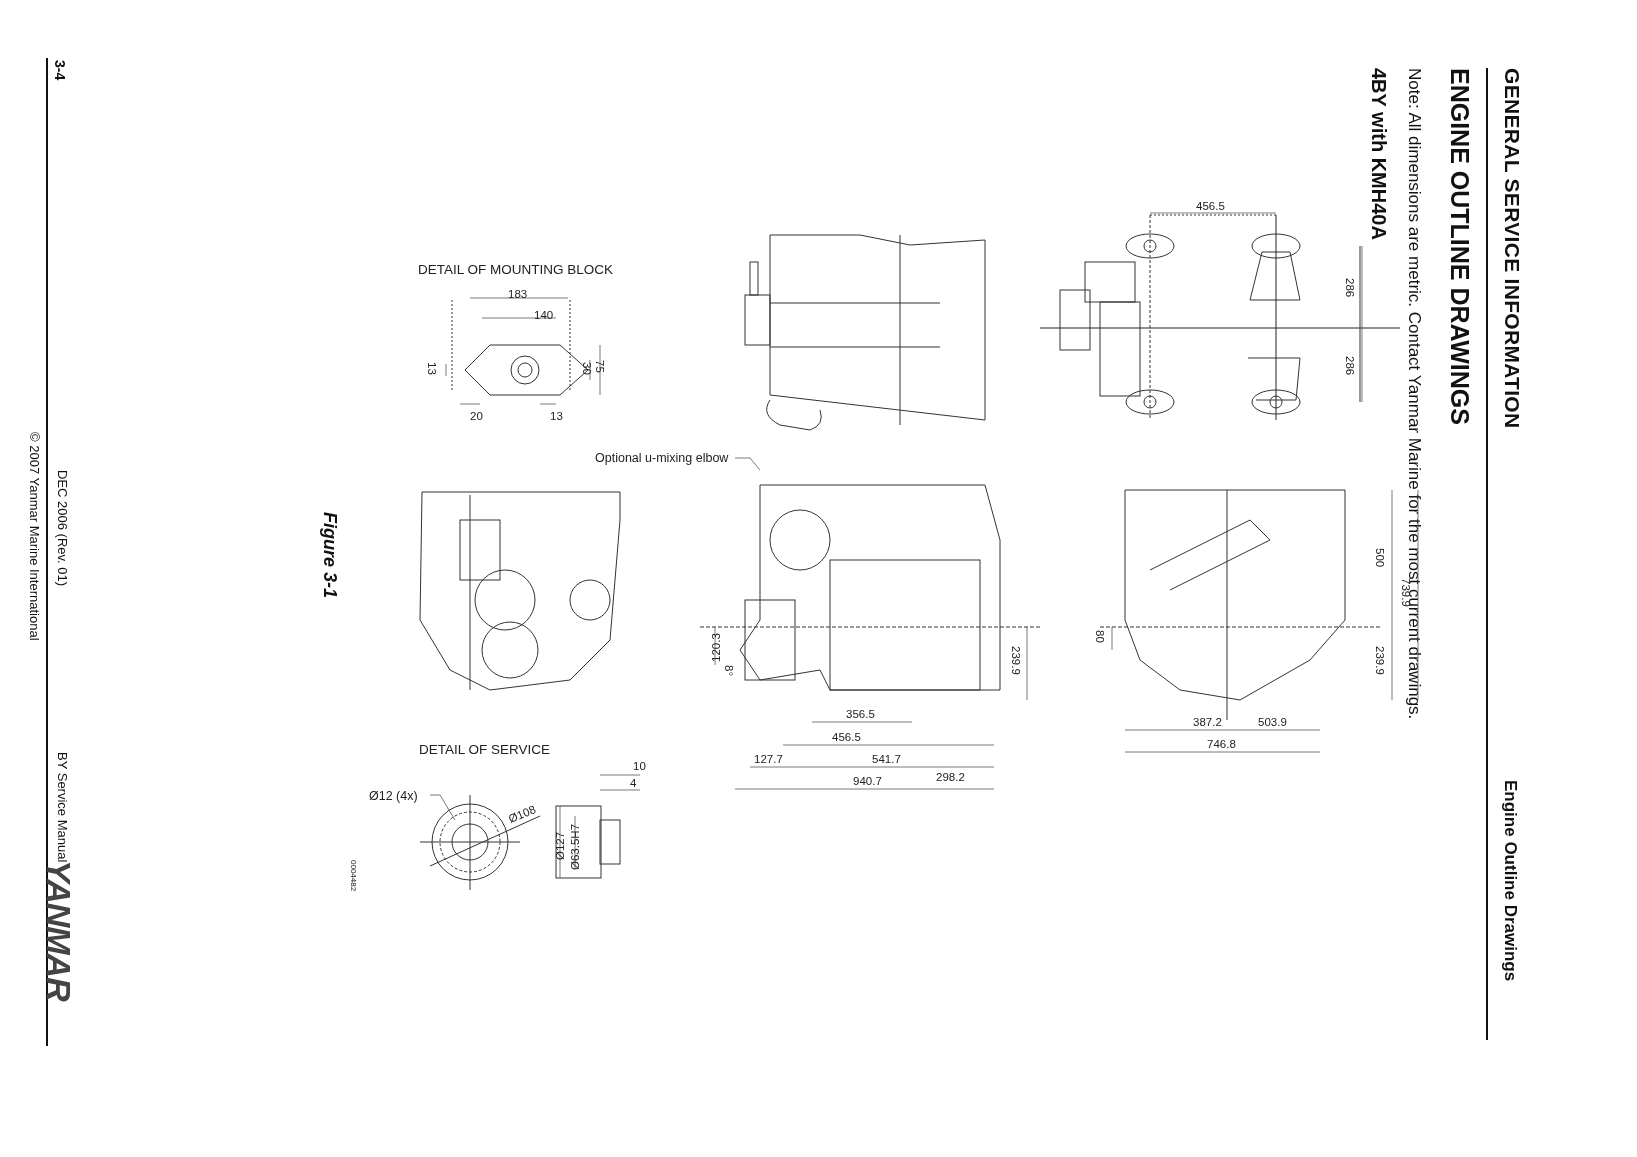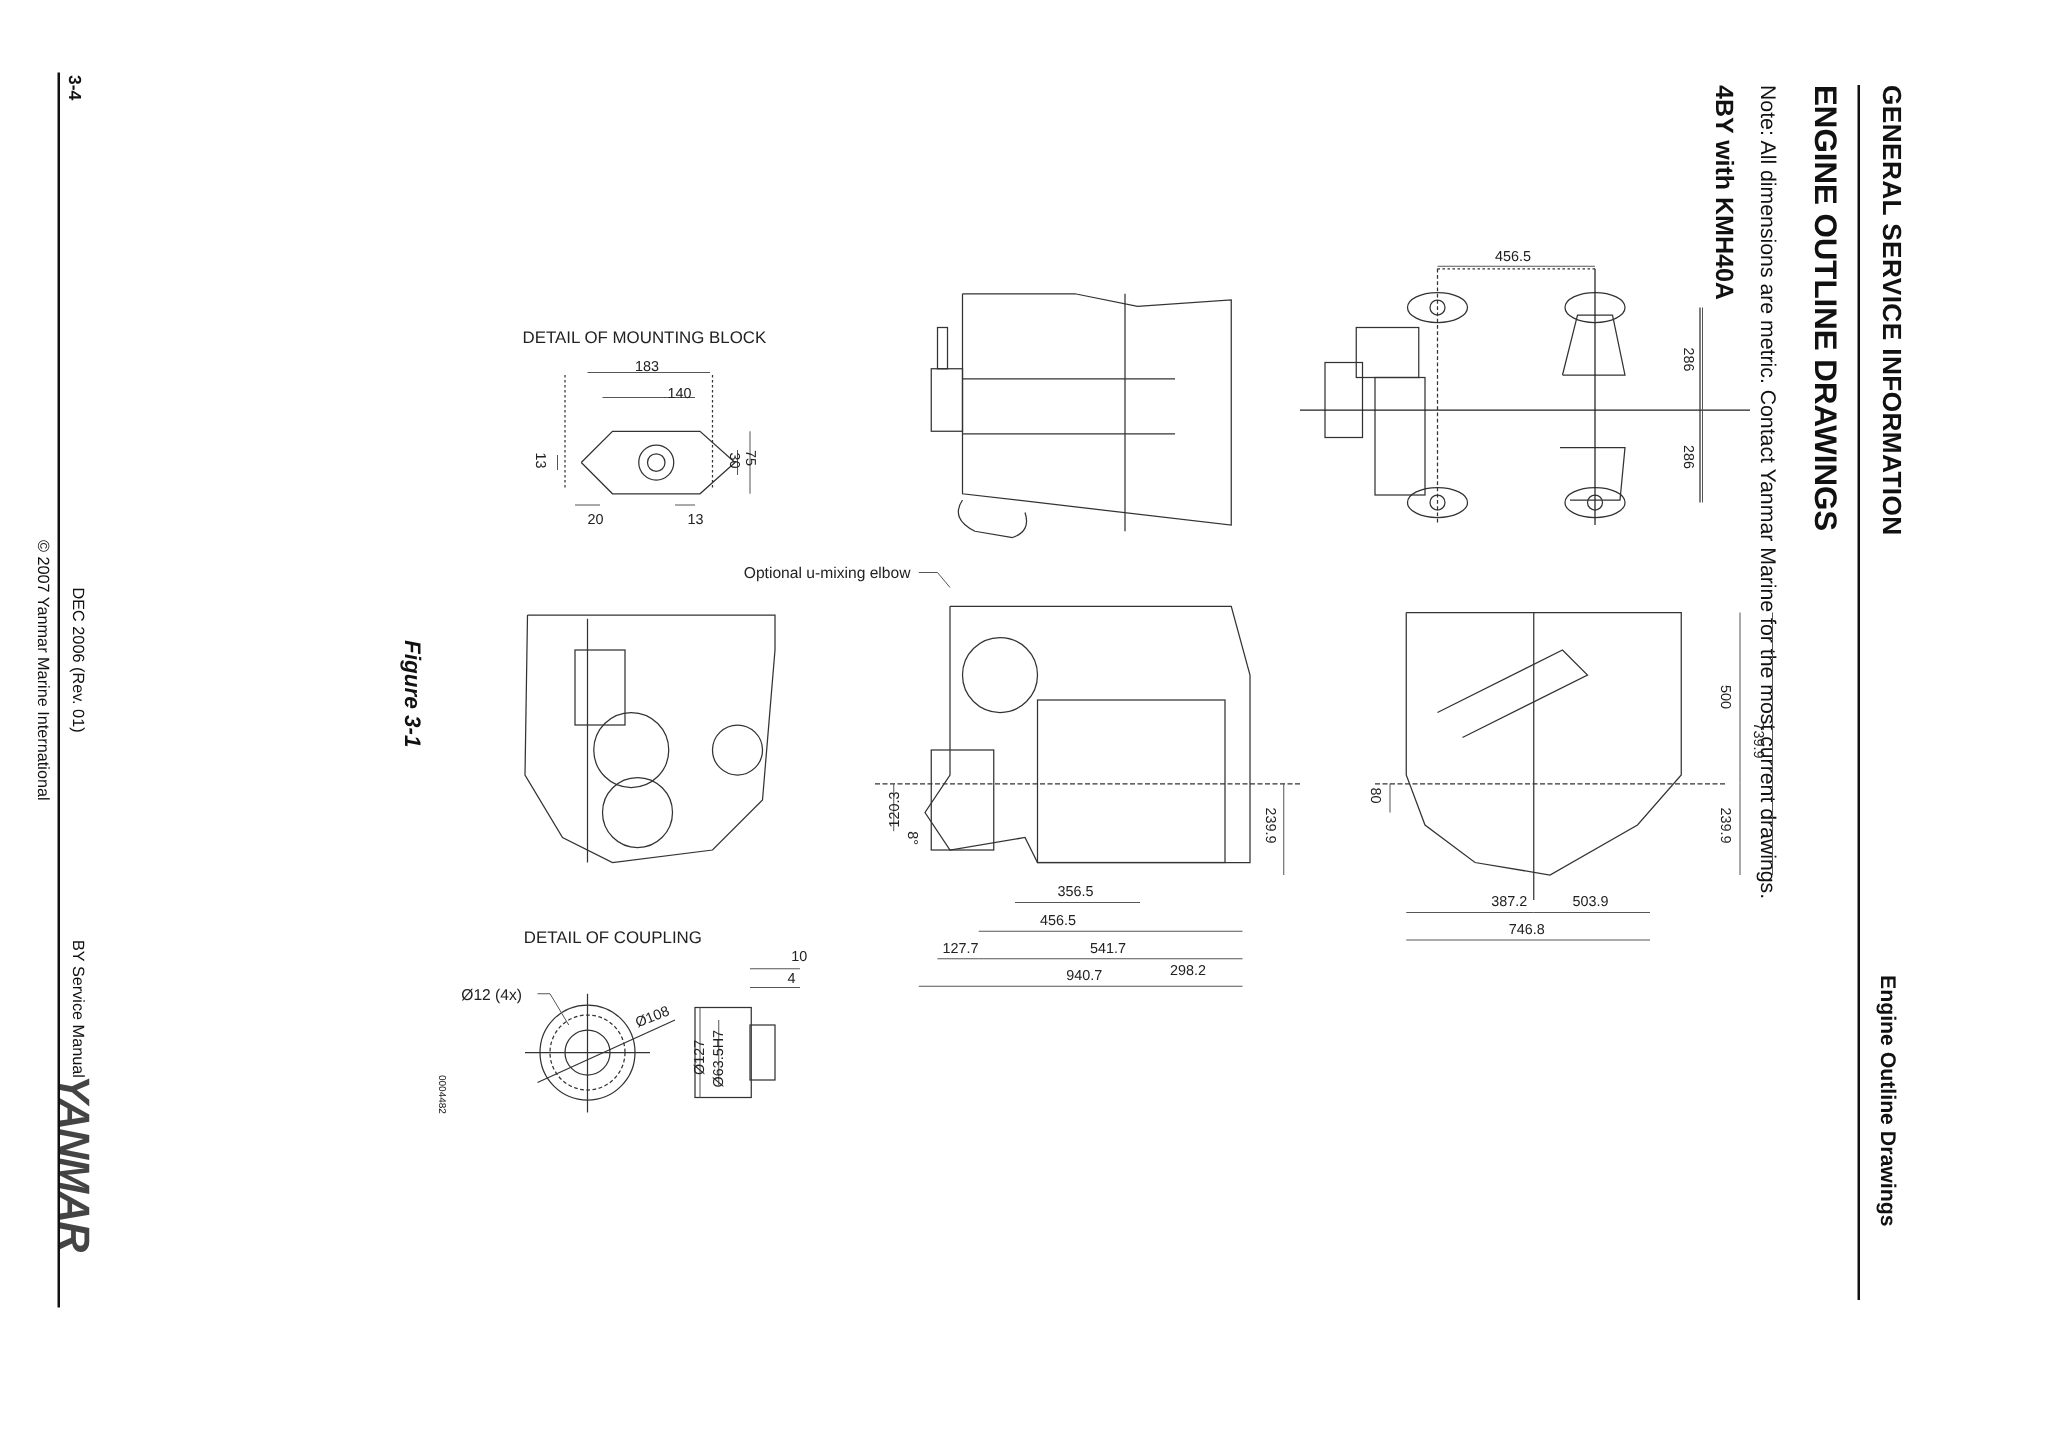--- a/index.html
+++ b/index.html
@@ -146,21 +146,21 @@
       <line x1="600" y1="790" x2="640" y2="790"></line>
       <line x1="560" y1="806" x2="560" y2="878"></line>
       <line x1="575" y1="816" x2="575" y2="868"></line>
       <polyline points="430,795 440,795 455,820"></polyline>
       <polyline points="735,458 750,458 760,470"></polyline>
     </g>
   </g>
 </svg>
 
 <div class="lbl" style="left:418px; top:262px; font-size:13.5px;">DETAIL OF MOUNTING BLOCK</div>
-<div class="lbl" style="left:419px; top:742px; font-size:13.5px;">DETAIL OF COUPLING</div>
+<div class="lbl" style="left:419px; top:742px; font-size:13.5px;">DETAIL OF SERVICE</div>
 <div class="lbl" style="left:595px; top:451px;text-align:center;">Optional u-mixing elbow</div>
 <div class="lbl" style="left:369px; top:789px;">Ø12 (4x)</div>
 
 <div class="dim" style="left:508px; top:288px;">183</div>
 <div class="dim" style="left:508px; top:309px;margin-left:26px;">140</div>
 <div class="rot dim" style="left:438px; top:362px;">13</div>
 <div class="rot dim" style="left:593px; top:362px;">30</div>
 <div class="rot dim" style="left:606px; top:360px;">75</div>
 <div class="dim" style="left:470px; top:410px;">20</div>
 <div class="dim" style="left:550px; top:410px;">13</div>

